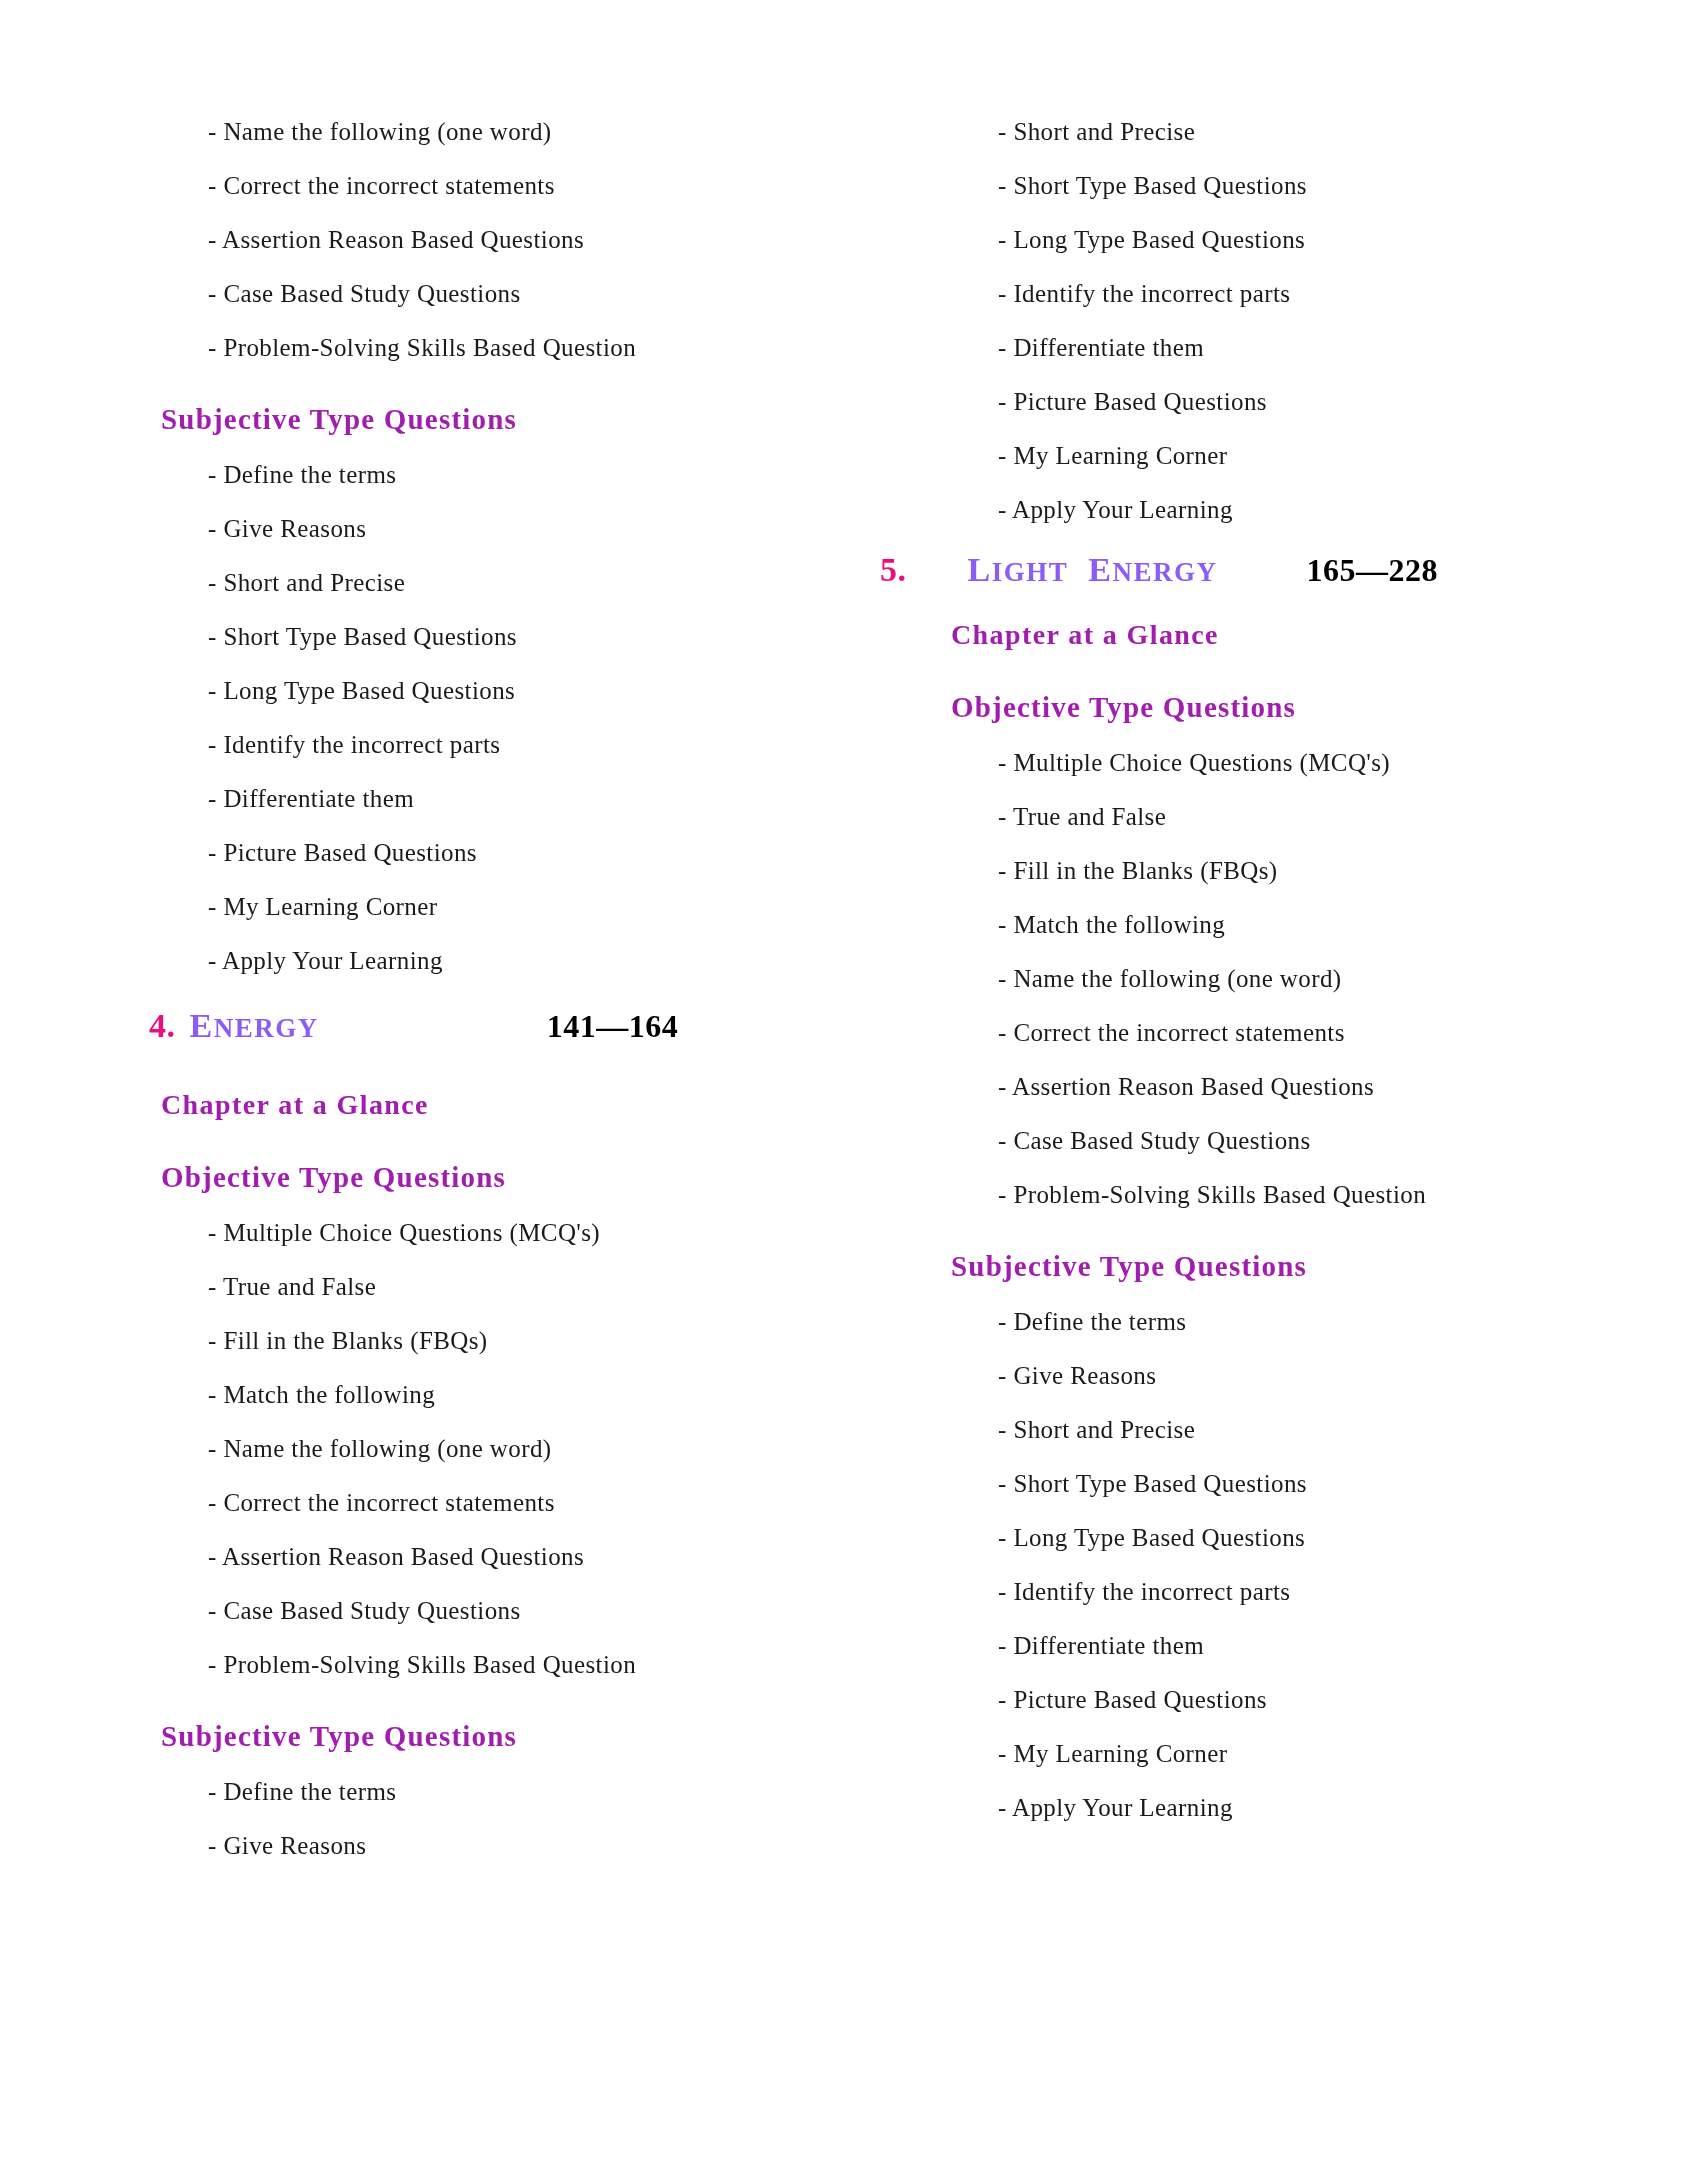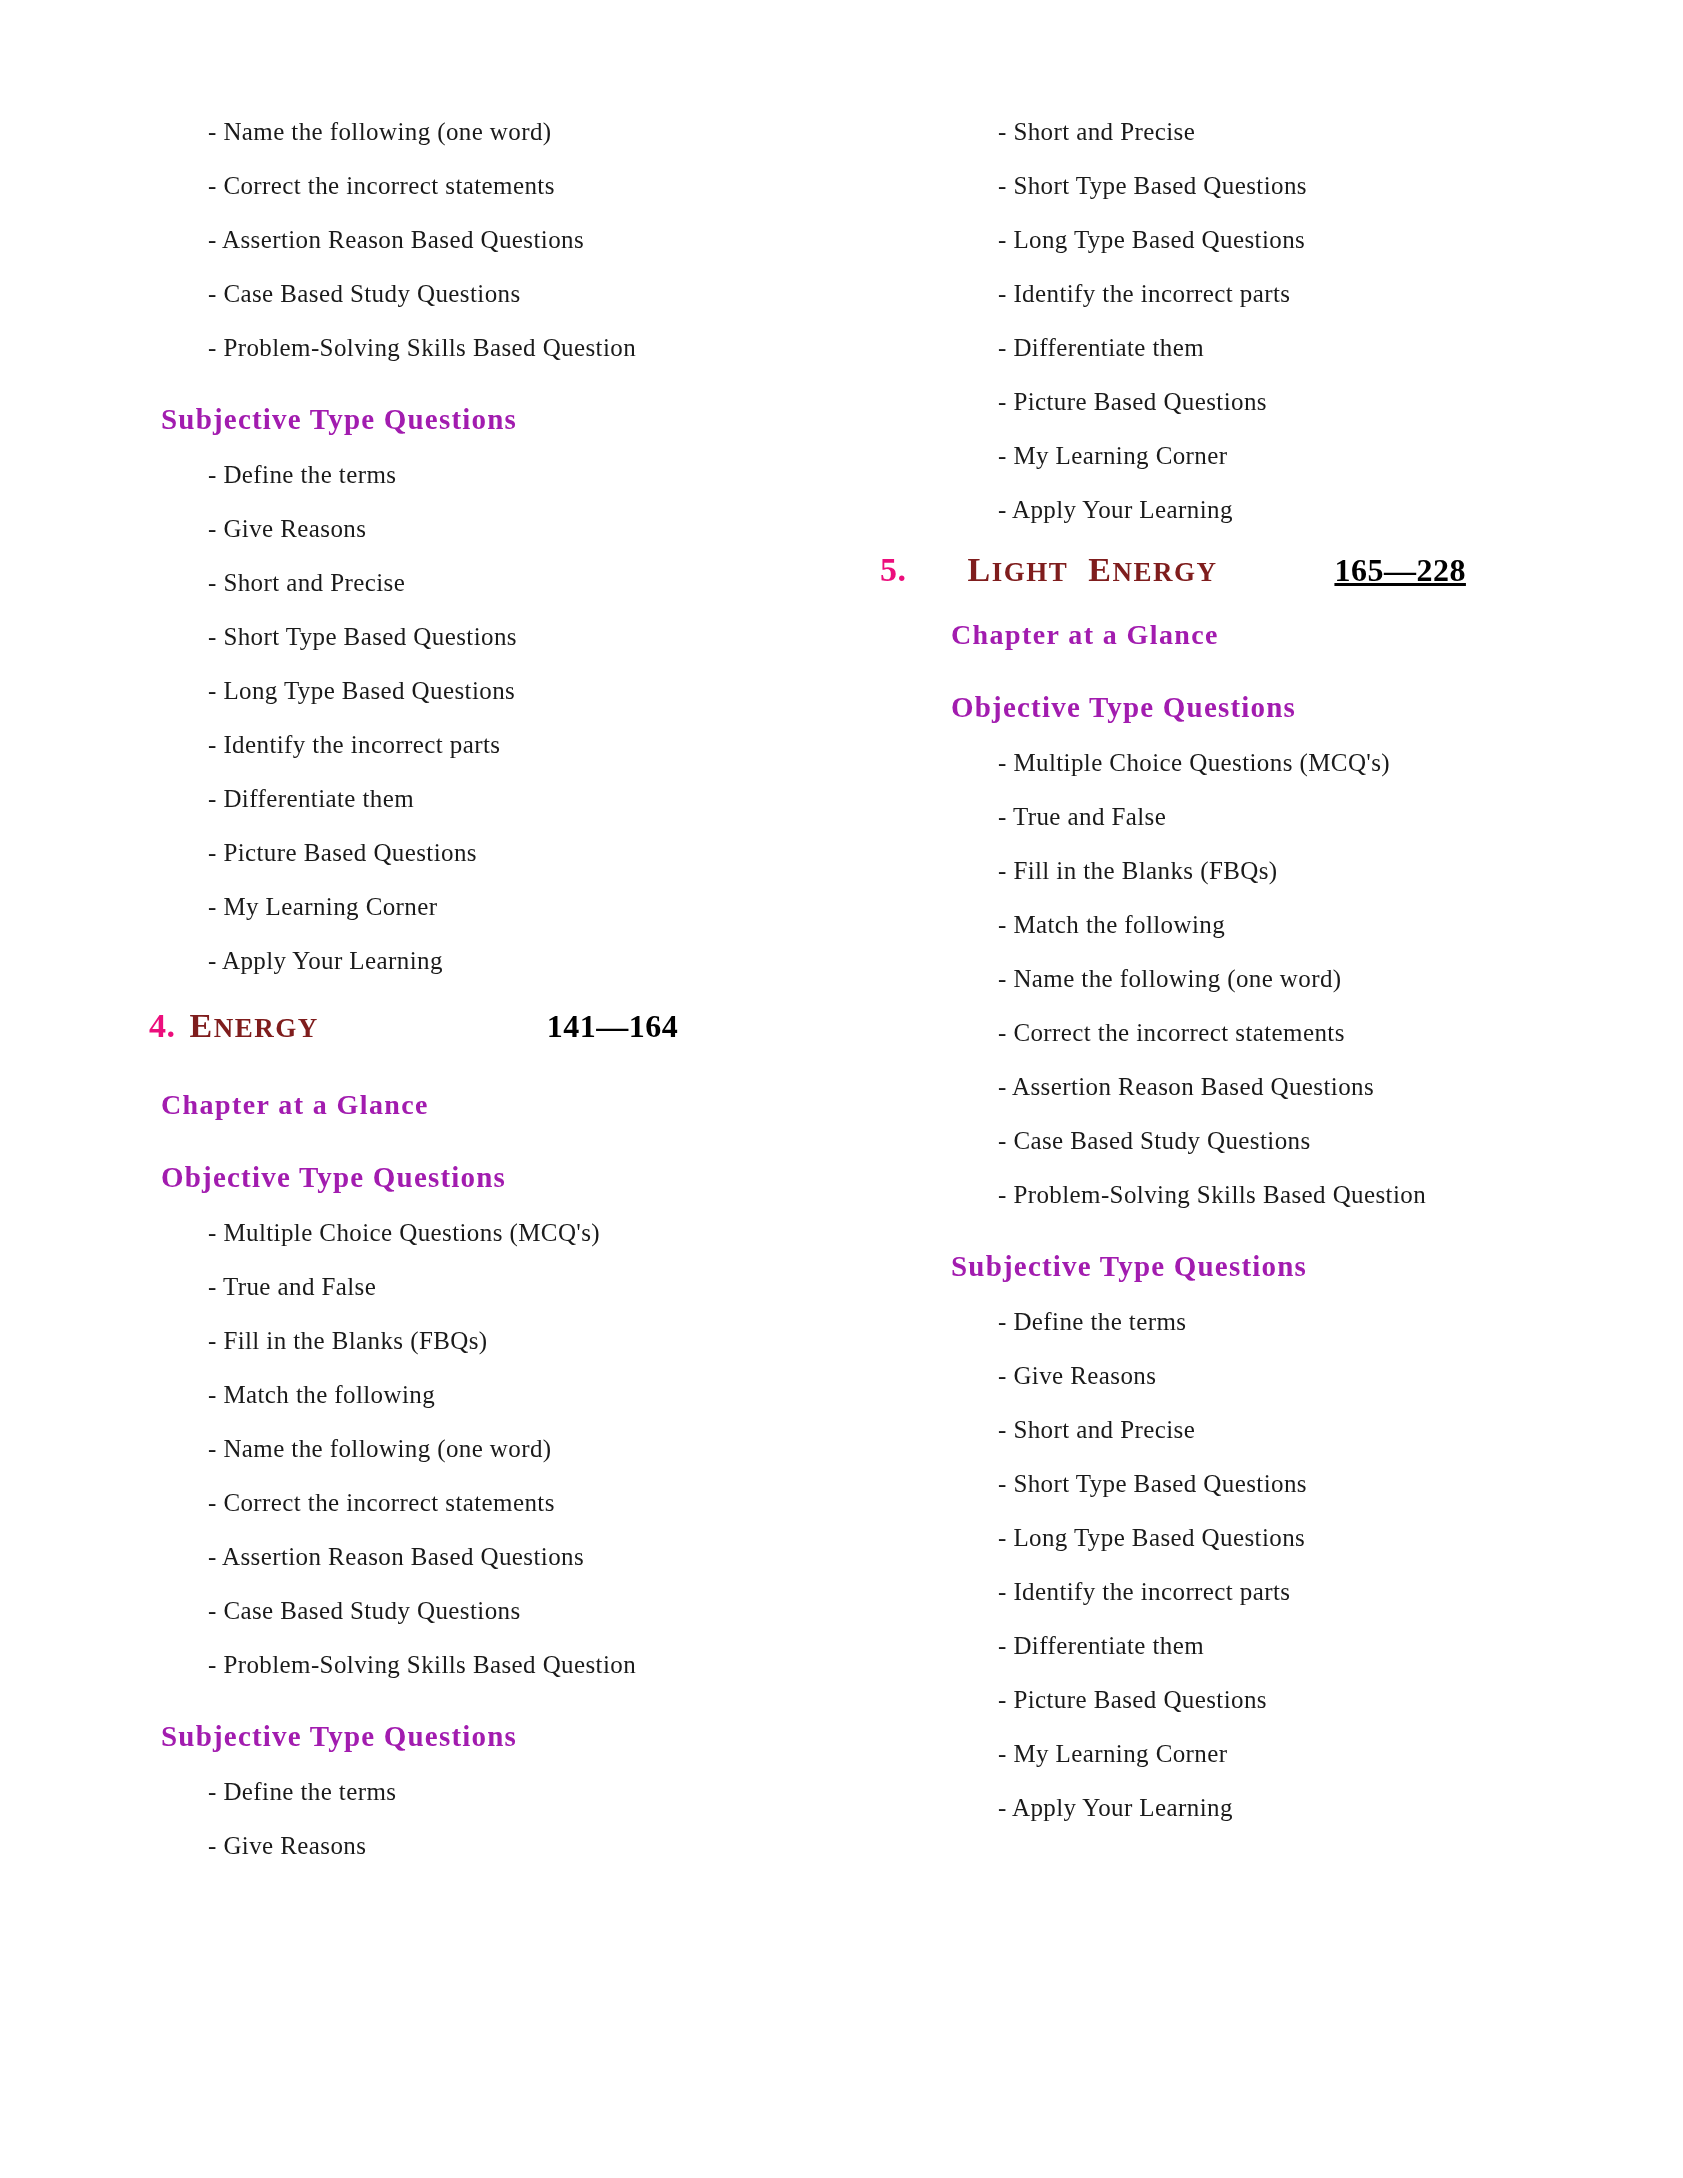--- a/index.html
+++ b/index.html
@@ -81,41 +81,41 @@
   .chapter-row.ch4 { padding-left: 0px; margin-top: 34px; }
   .chapter-row.ch5 { padding-left: 48px; }
 
   .ch-num {
     color: #ec0e7c;
     font-weight: bold;
     font-size: 34px;
     letter-spacing: 0.5px;
   }
   .ch-title {
-    color: #7f1d1d;
+    color: #8b5cf6;
     font-weight: bold;
     font-size: 34px;
     letter-spacing: 1.5px;
     font-variant: small-caps;
     text-transform: uppercase;
   }
   .ch-pages {
     color: #000000;
     font-weight: bold;
     font-size: 32px;
     letter-spacing: 0.5px;
   }
 
   .ch4 .ch-num { margin-right: 14px; }
   .ch4 .ch-title { margin-right: 0; }
   .ch4 .ch-pages { margin-left: 228px; }
 
   .ch5 .ch-num { margin-right: 61px; }
   .ch5 .ch-title { margin-right: 0; }
-  .ch5 .ch-pages { margin-left: 117px; text-decoration: underline; }
+  .ch5 .ch-pages { margin-left: 89px; }
 
   
   .sc-first { font-size: 34px; }
   .sc-rest { font-size: 27px; }
 </style>
 </head>
 <body>
 
 <div class="page">
   <div class="columns">

